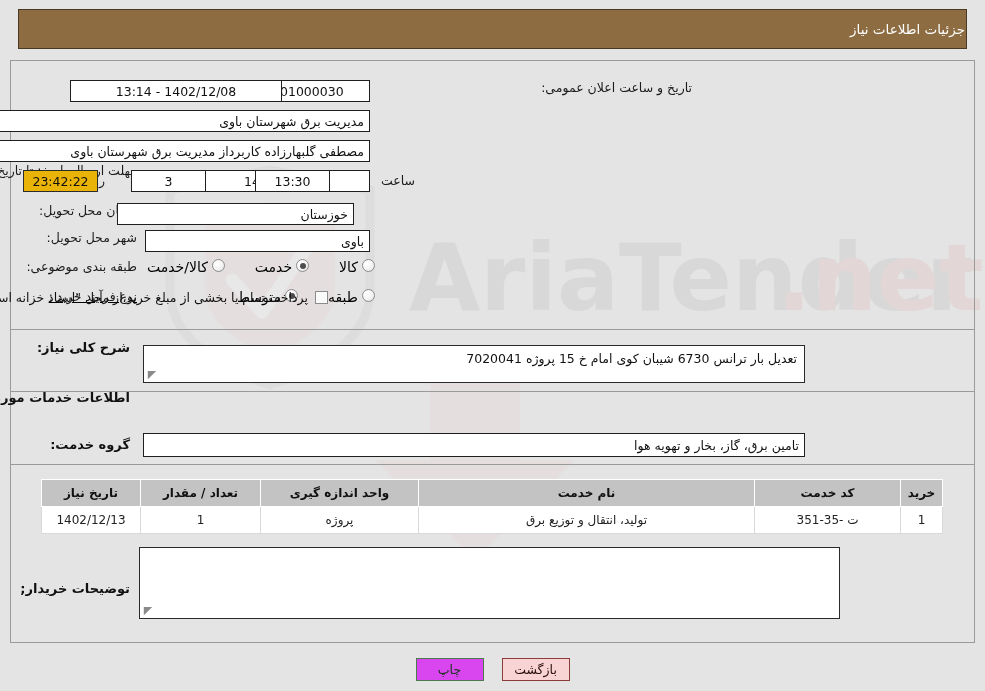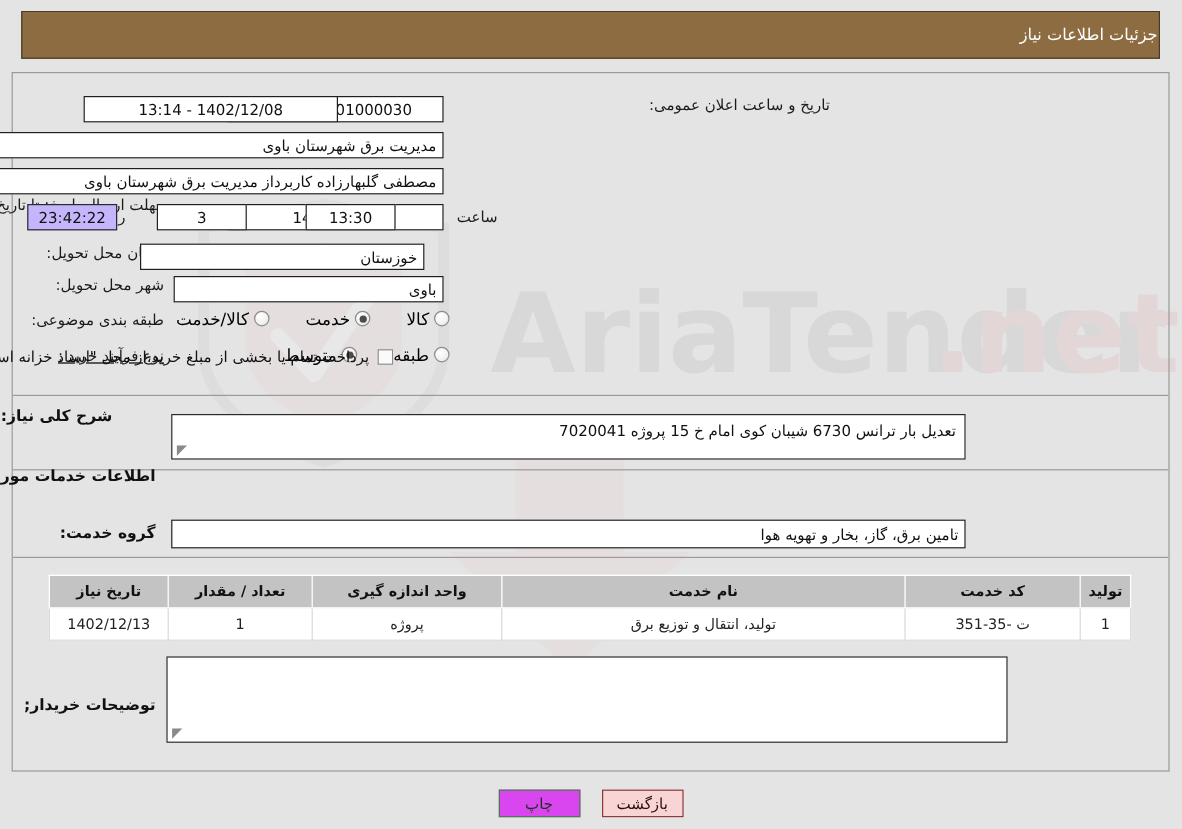--- a/index.html
+++ b/index.html
@@ -87,21 +87,21 @@
     color: #111;
     display: flex;
     align-items: center;
     padding: 0 5px;
     overflow: hidden;
     white-space: nowrap;
   }
   .fld.center { justify-content: center; }
   .fld.right  { justify-content: flex-start; }
   .fld.timer {
-    background: #c4b5fd;
+    background: #eab308;
     border: 1px solid #2b2b2b;
     justify-content: center;
   }
 
   .link {
     color: #1a31e0;
     font-size: 12.5px;
     text-decoration: none;
     cursor: pointer;
     white-space: nowrap;
@@ -341,21 +341,21 @@
   <label class="radio-item">
     <span class="radio checked"></span>
     <span>متوسط</span>
   </label>
 </div>
 <div class="row" style="top:290px; right:657px;">
   <span class="cbox"></span>
   <span class="note-text" style="margin-right:7px;">پرداخت تمام یا بخشی از مبلغ خرید،از محل "اسناد خزانه اسلامی" خواهد بود.</span>
 </div>
 
-<span class="heading" style="top:340px; right:891px;">شرح کلی نیاز:</span>
+<span class="heading" style="top:340px; right:855px;">شرح کلی نیاز:</span>
 <div class="tbox" style="top:345px; right:180px; left:143px; height:38px;">
   <div style="text-align:right;">تعدیل بار ترانس 6730 شیبان کوی امام خ 15 پروژه 7020041</div>
   <span class="resize">◥</span>
 </div>
 
 <span class="heading" style="top:390px; right:855px;">اطلاعات خدمات مورد نیاز</span>
 
 <span class="heading" style="top:437px; right:855px;">گروه خدمت:</span>
 <div class="fld right" style="position:absolute; top:433px; right:180px; left:143px; height:24px; justify-content:flex-start; z-index:3;">تامین برق، گاز، بخار و تهویه هوا</div>
 
@@ -364,21 +364,21 @@
     <colgroup>
       <col style="width:42px">
       <col style="width:146px">
       <col style="width:336px">
       <col style="width:158px">
       <col style="width:120px">
       <col style="width:99px">
     </colgroup>
     <thead>
       <tr>
-        <th>تولید</th>
+        <th>خرید</th>
         <th>کد خدمت</th>
         <th>نام خدمت</th>
         <th>واحد اندازه گیری</th>
         <th>تعداد / مقدار</th>
         <th>تاریخ نیاز</th>
       </tr>
     </thead>
     <tbody>
       <tr>
         <td class="num">1</td>

